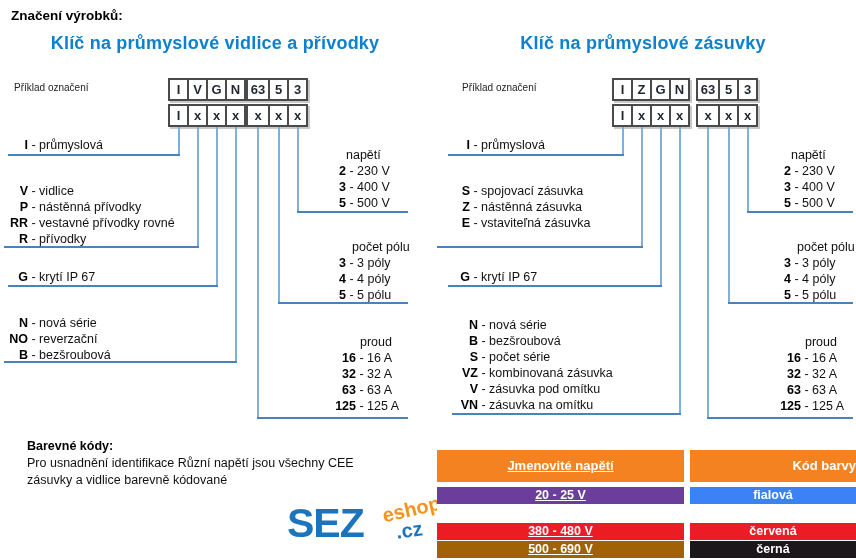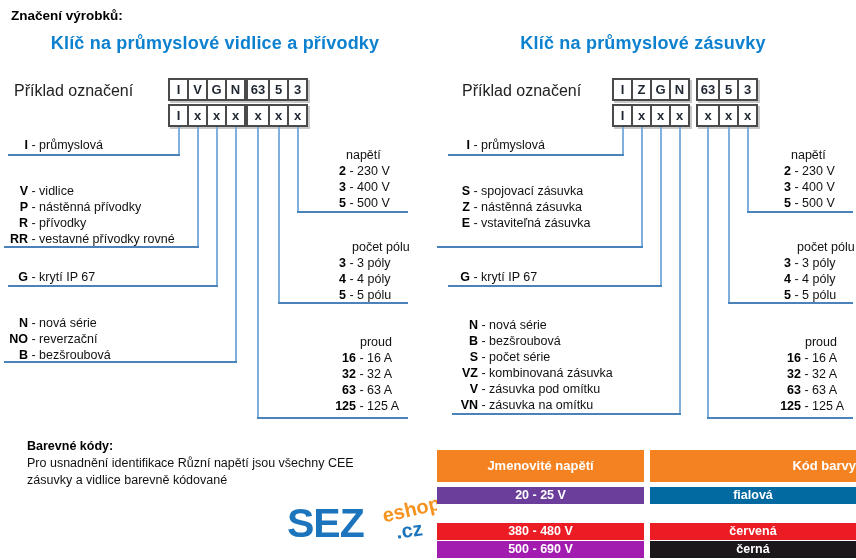--- a/index.html
+++ b/index.html
@@ -2,21 +2,21 @@
 <html><head>
 <meta charset="utf-8">
 <style>
   html,body{margin:0;padding:0;background:#fff;}
   #canvas{position:relative;width:856px;height:560px;background:#fff;overflow:hidden;
           font-family:"Liberation Sans",sans-serif;color:#111;}
   .abs{position:absolute;}
 
   .page-heading{font-size:13.5px;font-weight:bold;color:#000;}
   .dtitle{font-size:18px;font-weight:bold;letter-spacing:.2px;text-align:center;color:#0d81cf;}
-  .example-label{font-size:16px;color:#222;}
+  .example-label{font-size:10px;color:#222;}
 
   
   .cgroup{position:absolute;display:flex;gap:2px;background:#4a4a4a;border:2px solid #4a4a4a;
           box-shadow:2px 2px 0 #c9c9c9;}
   .ccell{background:#fff;height:19px;line-height:19px;text-align:center;
          font-size:13px;font-weight:bold;color:#1f2733;}
 
   
   .vline{position:absolute;width:2px;background:#7fb0dd;}
   .hline{position:absolute;height:2px;background:#4a82ba;}
@@ -39,21 +39,21 @@
 
   
   .logo-sez{font-size:41px;font-weight:bold;letter-spacing:-1px;line-height:1;}
   .logo-eshop{font-size:20px;font-weight:bold;transform:rotate(-13deg);display:inline-block;}
   .logo-cz{font-size:20px;font-weight:bold;transform:rotate(-8deg);display:inline-block;}
 
   
   .ctable{position:absolute;left:437px;top:450px;width:419px;height:110px;background:#fff;}
   .trow{display:flex;width:100%;}
   .tcell{color:#fff;text-align:center;font-weight:bold;}
-  .tcell.c1{width:207px;}
+  .tcell.c1{width:247px;text-decoration:underline;}
   .tgap{width:6px;background:#fff;}
   .tcell.c2{flex:1;}
   .thead-row{height:32px;}
   .thead-row .tcell{font-size:13px;line-height:32px;}
   .tdata-row{height:17px;margin-top:1px;}
   .tdata-row .tcell{font-size:12.5px;line-height:17px;}
 </style>
 </head>
 <body>
 
@@ -88,22 +88,22 @@
           <div class="ccell" style="width: 17px;">x</div>
         </div>
         <div class="lbl-group" style="left: 2px; top: 137px;">
           <div class="lbl-line"><span class="lbl-code" style="width: 26px;">I</span><span class="lbl-desc"> - průmyslová</span></div>
         </div>
         <div class="vline" style="left: 177.5px; top: 127px; height: 29px;"></div>
         <div class="hline" style="left: 8px; top: 154px; width: 171.5px;"></div>
         <div class="lbl-group" style="left: 2px; top: 183px;">
           <div class="lbl-line"><span class="lbl-code" style="width: 26px;">V</span><span class="lbl-desc"> - vidlice</span></div>
           <div class="lbl-line"><span class="lbl-code" style="width: 26px;">P</span><span class="lbl-desc"> - nástěnná přívodky</span></div>
+          <div class="lbl-line"><span class="lbl-code" style="width: 26px;">RR</span><span class="lbl-desc"> - vestavné přívodky rovné</span></div>
           <div class="lbl-line"><span class="lbl-code" style="width: 26px;">R</span><span class="lbl-desc"> - přívodky</span></div>
-          <div class="lbl-line"><span class="lbl-code" style="width: 26px;">RR</span><span class="lbl-desc"> - vestavné přívodky rovné</span></div>
         </div>
         <div class="vline" style="left: 196.5px; top: 127px; height: 121px;"></div>
         <div class="hline" style="left: 4px; top: 246px; width: 194.5px;"></div>
         <div class="lbl-group" style="left: 2px; top: 269px;">
           <div class="lbl-line"><span class="lbl-code" style="width: 26px;">G</span><span class="lbl-desc"> - krytí IP 67</span></div>
         </div>
         <div class="vline" style="left: 215.5px; top: 127px; height: 160px;"></div>
         <div class="hline" style="left: 8px; top: 285px; width: 209.5px;"></div>
         <div class="lbl-group" style="left: 2px; top: 315px;">
           <div class="lbl-line"><span class="lbl-code" style="width: 26px;">N</span><span class="lbl-desc"> - nová série</span></div>
@@ -241,31 +241,31 @@
     <div class="trow thead-row">
       <div class="tcell c1" style="background:#F58220;">Jmenovité napětí</div>
       <div class="tgap"></div>
       <div class="tcell c2" style="background:#F58220;text-align:right;">Kód barvy</div>
     </div>
     <div style="height:4px;"></div>
     <div id="table-rows">
         <div class="trow tdata-row">
           <div class="tcell c1" style="background: rgb(106, 62, 154);">20 - 25 V</div>
           <div class="tgap"></div>
-          <div class="tcell c2" style="background: #0369a1;">fialová</div>
+          <div class="tcell c2" style="background: #3b82f6;">fialová</div>
         </div>
         <div class="trow tdata-row">
           <div class="tgap"></div>
         </div>
         <div class="trow tdata-row">
           <div class="tcell c1" style="background: rgb(236, 28, 36);">380 - 480 V</div>
           <div class="tgap"></div>
           <div class="tcell c2" style="background: rgb(236, 28, 36);">červená</div>
         </div>
         <div class="trow tdata-row">
-          <div class="tcell c1" style="background: #a21caf;">500 - 690 V</div>
+          <div class="tcell c1" style="background: #a16207;">500 - 690 V</div>
           <div class="tgap"></div>
           <div class="tcell c2" style="background: rgb(27, 23, 27);">černá</div>
         </div>
       </div>
   </div>
 
 </div>
 
 </body></html>

